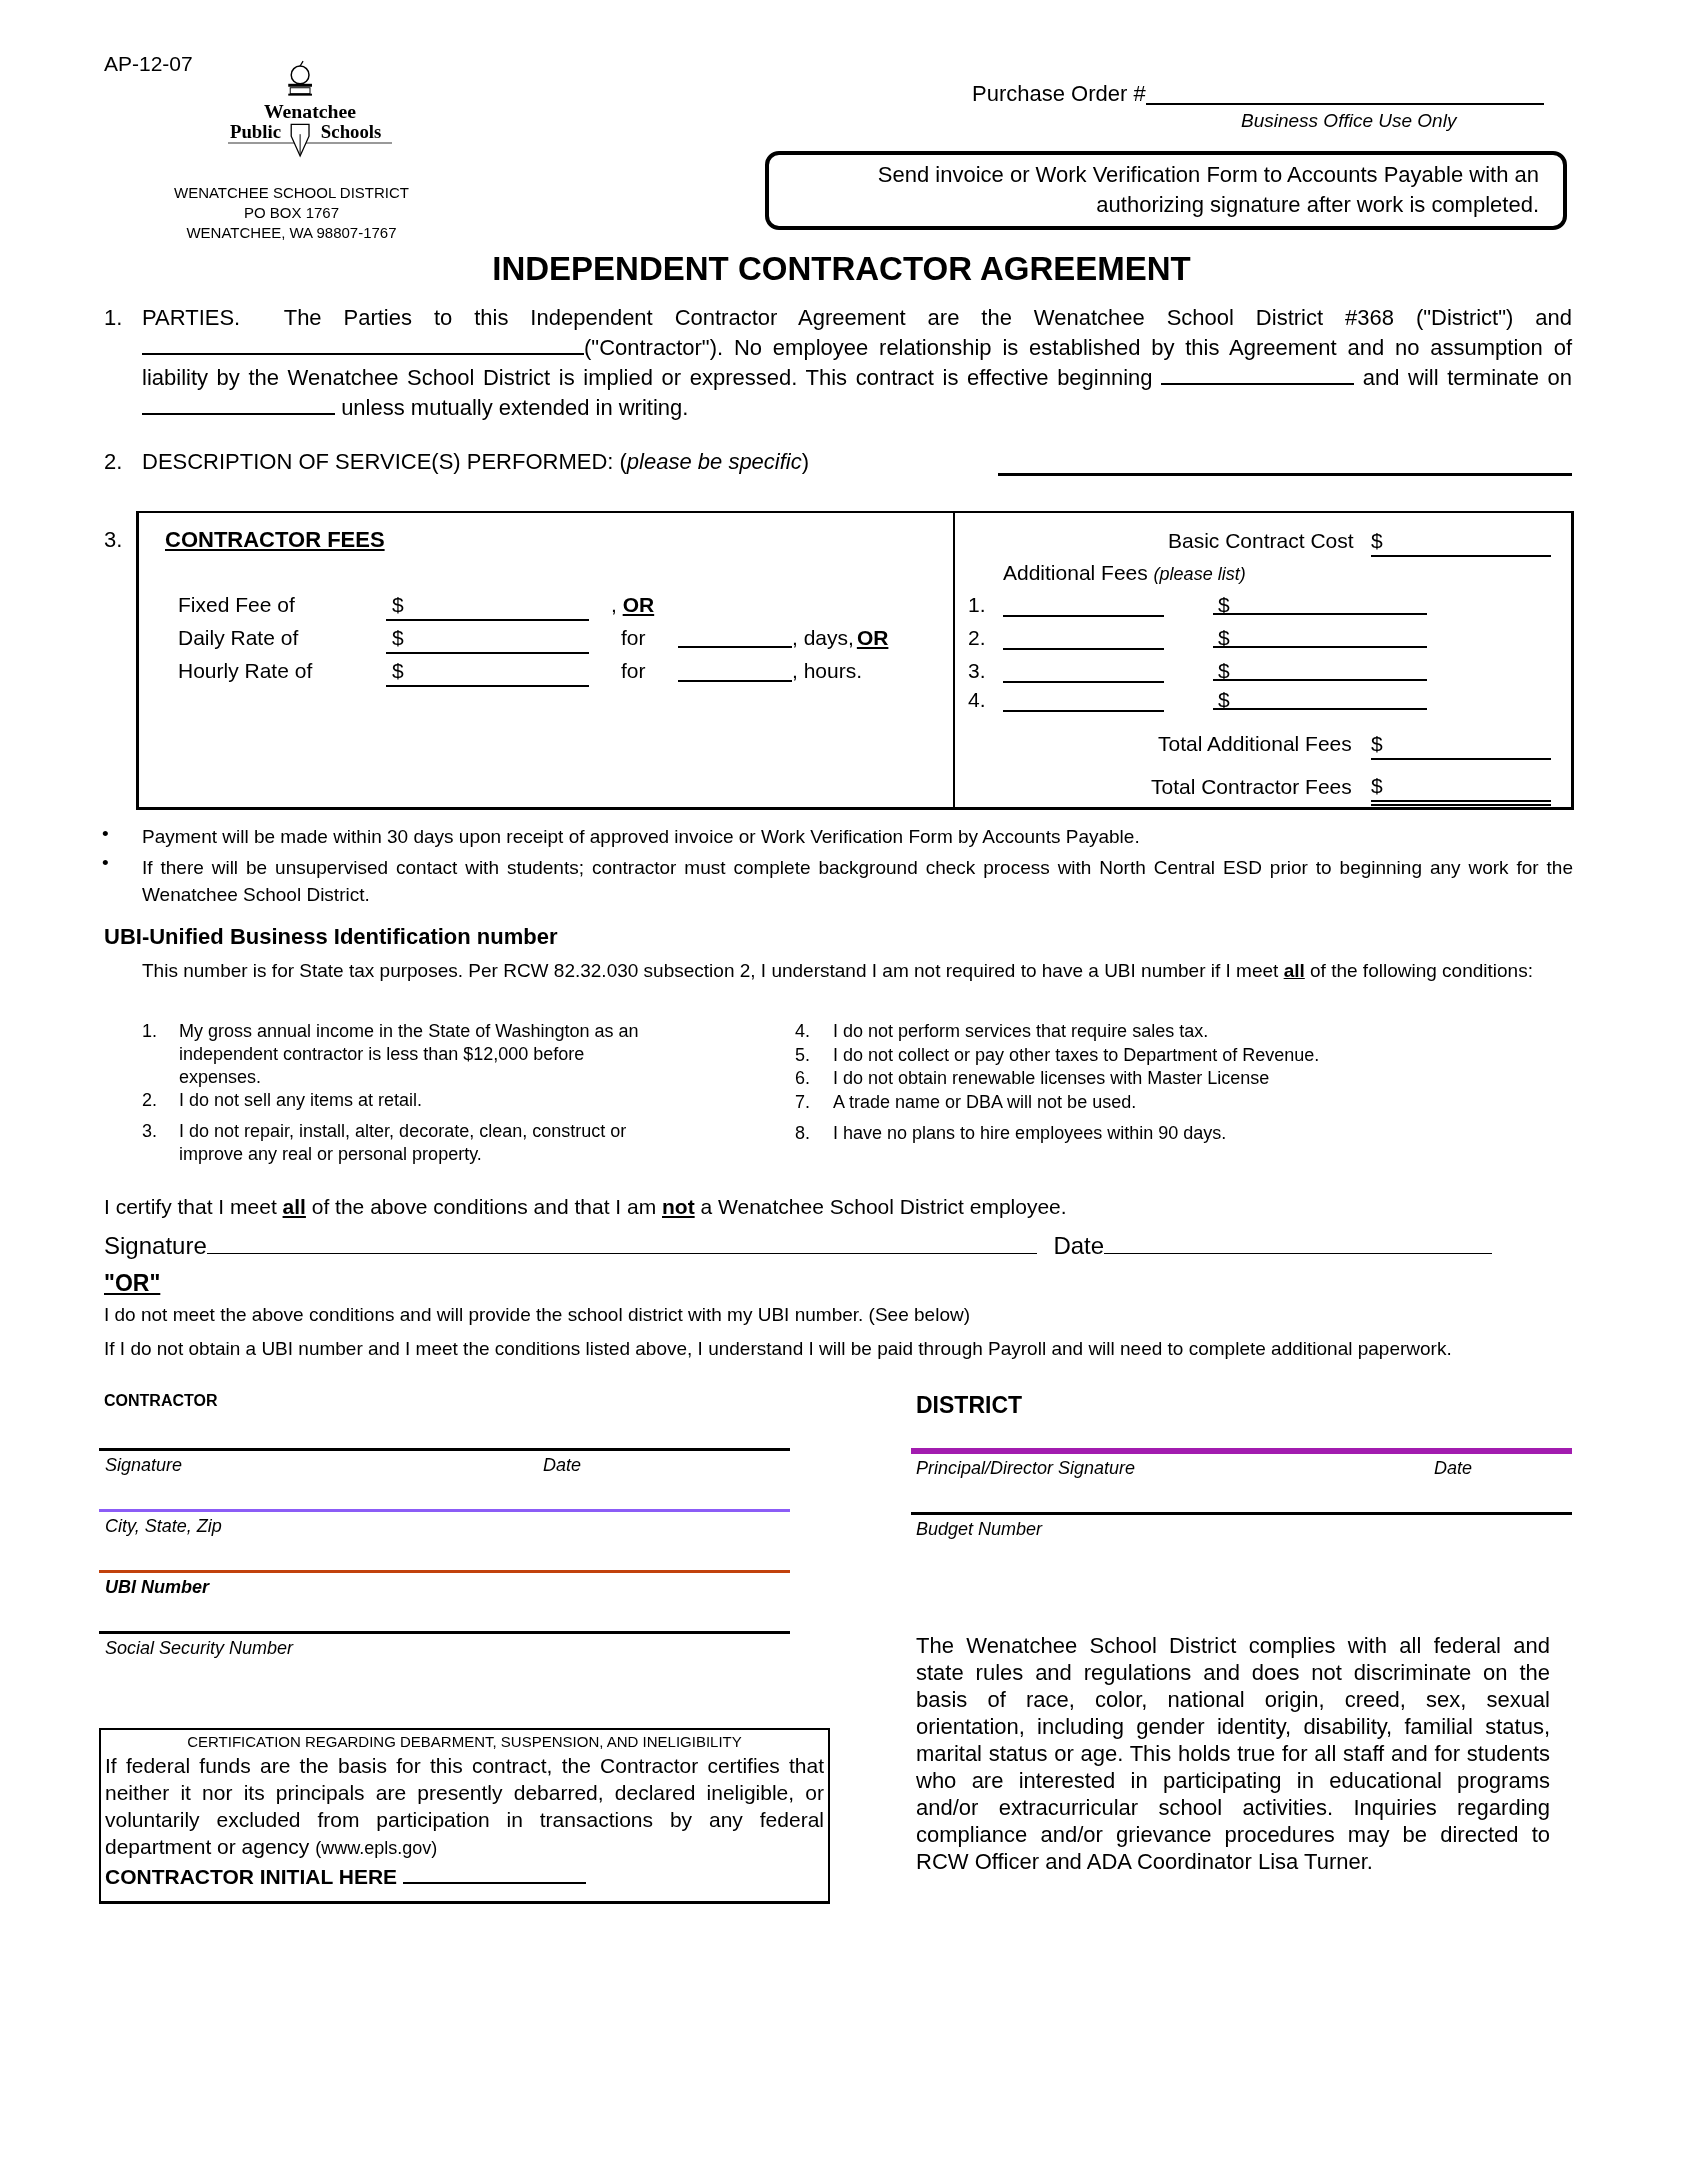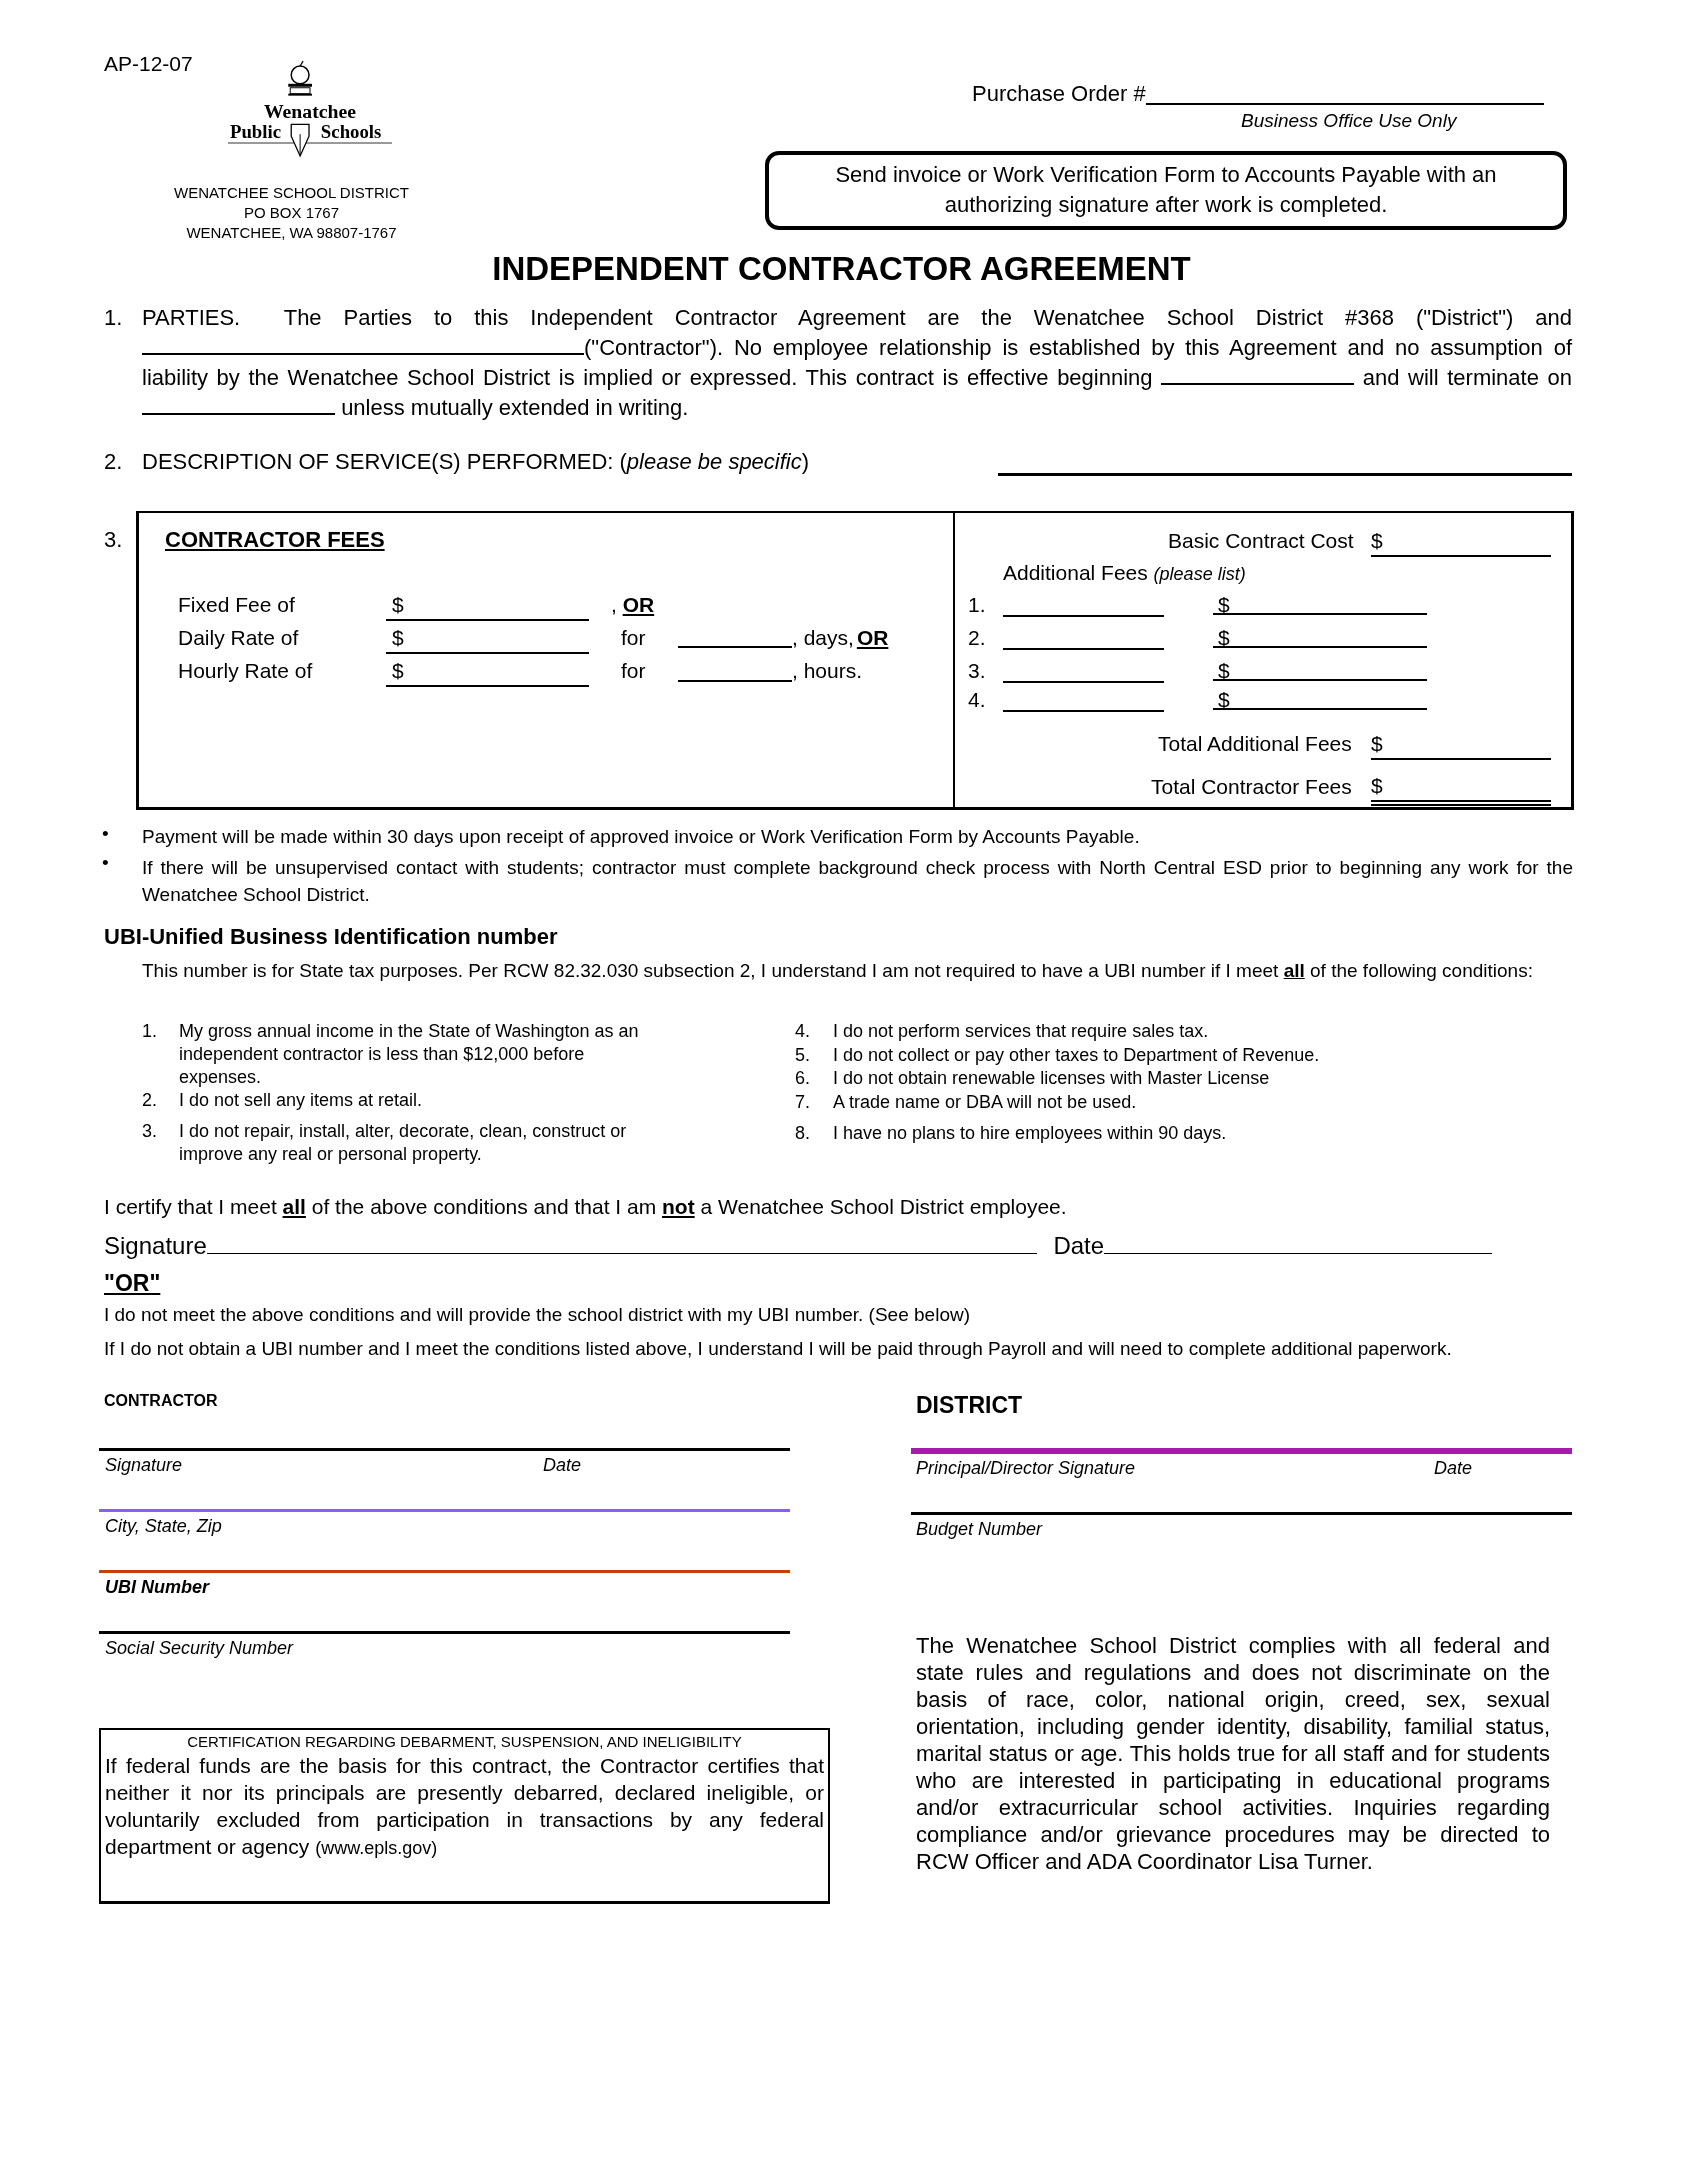--- a/index.html
+++ b/index.html
@@ -44,21 +44,21 @@
   <div>WENATCHEE SCHOOL DISTRICT</div>
   <div>PO BOX 1767</div>
   <div>WENATCHEE, WA 98807-1767</div>
 </div>
 
 <div class="row t22" style="left:972px;top:79px;">
   <span>Purchase Order #</span><span class="field" style="width:398px;height:22px;vertical-align:-4px;"></span>
 </div>
 <div class="abs t19 i" style="left:1241px;top:109px;">Business Office Use Only</div>
 
-<div class="abs t22" style="left:765px;top:151px;width:802px;height:79px;border:4px solid #000;border-radius:14px;box-sizing:border-box;text-align:center;padding:5px 18px;line-height:30px;">
+<div class="abs t22" style="left:765px;top:151px;width:802px;height:79px;border:4px solid #000;border-radius:14px;box-sizing:border-box;text-align:right;padding:5px 24px;line-height:30px;">
   <span>Send invoice or Work Verification Form to Accounts Payable with an authorizing signature after work is completed.</span>
 </div>
 
 <div class="abs b" style="left:0;width:1683px;top:249px;text-align:center;font-size:33px;line-height:40px;">INDEPENDENT CONTRACTOR AGREEMENT</div>
 
 <div class="abs t22" style="left:104px;top:303px;">1.</div>
 <div class="abs t22 just" style="left:142px;top:303px;width:1430px;line-height:30px;">
   <span>PARTIES.</span>&nbsp;
   <span>The Parties to this Independent Contractor Agreement are the Wenatchee School District #368 ("District") and</span>
   <span class="field" style="width:442px;height:20px;"></span><span>("Contractor").  No employee relationship is established by this Agreement and no assumption of liability by the Wenatchee School District is implied or expressed.  This contract is effective beginning</span>
@@ -208,20 +208,24 @@
     <span class="i t18" style="position:absolute;left:6px;top:3px;">Social Security Number</span>
   </div>
 </div>
 
 <div class="abs" style="left:99px;top:1728px;width:731px;height:176px;border:2px solid #000;border-bottom-width:3px;box-sizing:border-box;padding:2px 4px 0 4px;">
   <div style="text-align:center;font-size:15px;line-height:20px;">CERTIFICATION REGARDING DEBARMENT, SUSPENSION, AND INELIGIBILITY</div>
   <div class="just" style="font-size:21px;line-height:27px;">
     <span>If federal funds are the basis for this contract, the Contractor certifies that neither it nor its principals are presently debarred, declared ineligible, or voluntarily excluded from participation in transactions by any federal department or agency</span>
     <span style="font-size:18px;">(www.epls.gov)</span>
   </div>
+  <div class="b" style="font-size:21px;line-height:26px;white-space:nowrap;">
+    <span>CONTRACTOR INITIAL HERE</span>
+    <span class="field" style="width:183px;height:20px;"></span>
+  </div>
 </div>
 
 <div class="abs b" style="left:916px;top:1392px;font-size:23px;">DISTRICT</div>
 
 <div class="abs" style="left:911px;top:1448px;width:661px;">
   <div style="position:relative;height:58px;border-top:6px solid #a21caf;">
     <span class="i t18" style="position:absolute;left:5px;top:3px;">Principal/Director Signature</span>
     <span class="i t18" style="position:absolute;left:523px;top:3px;">Date</span>
   </div>
   <div style="position:relative;height:40px;border-top:3px solid #000;">

